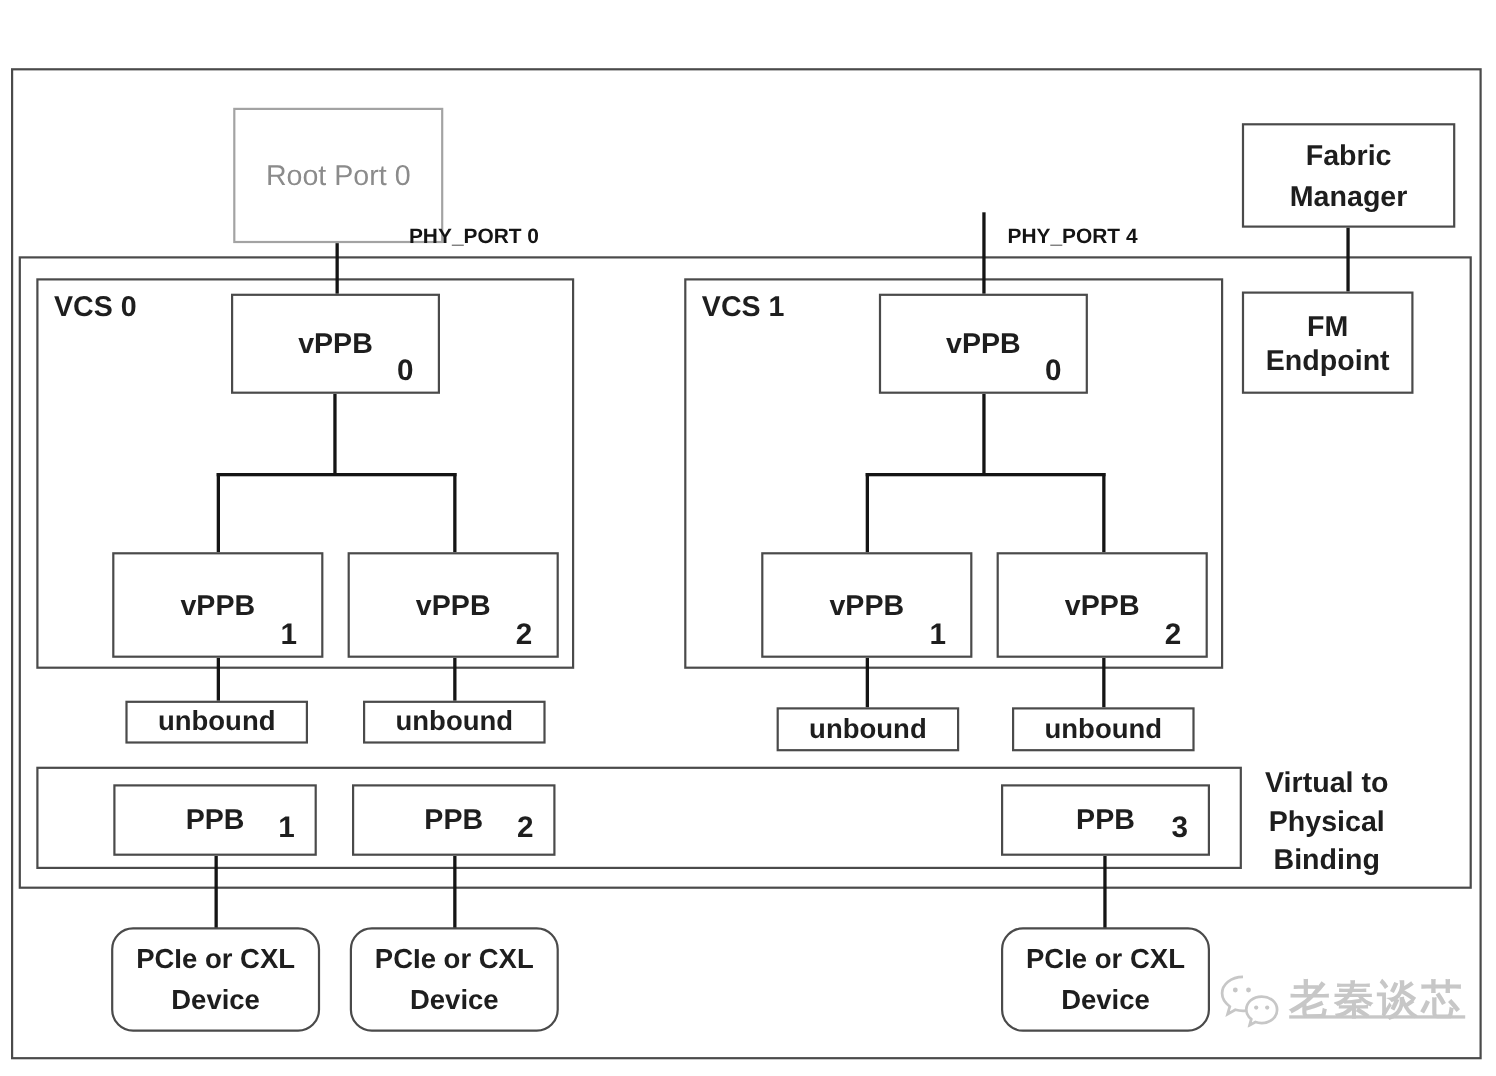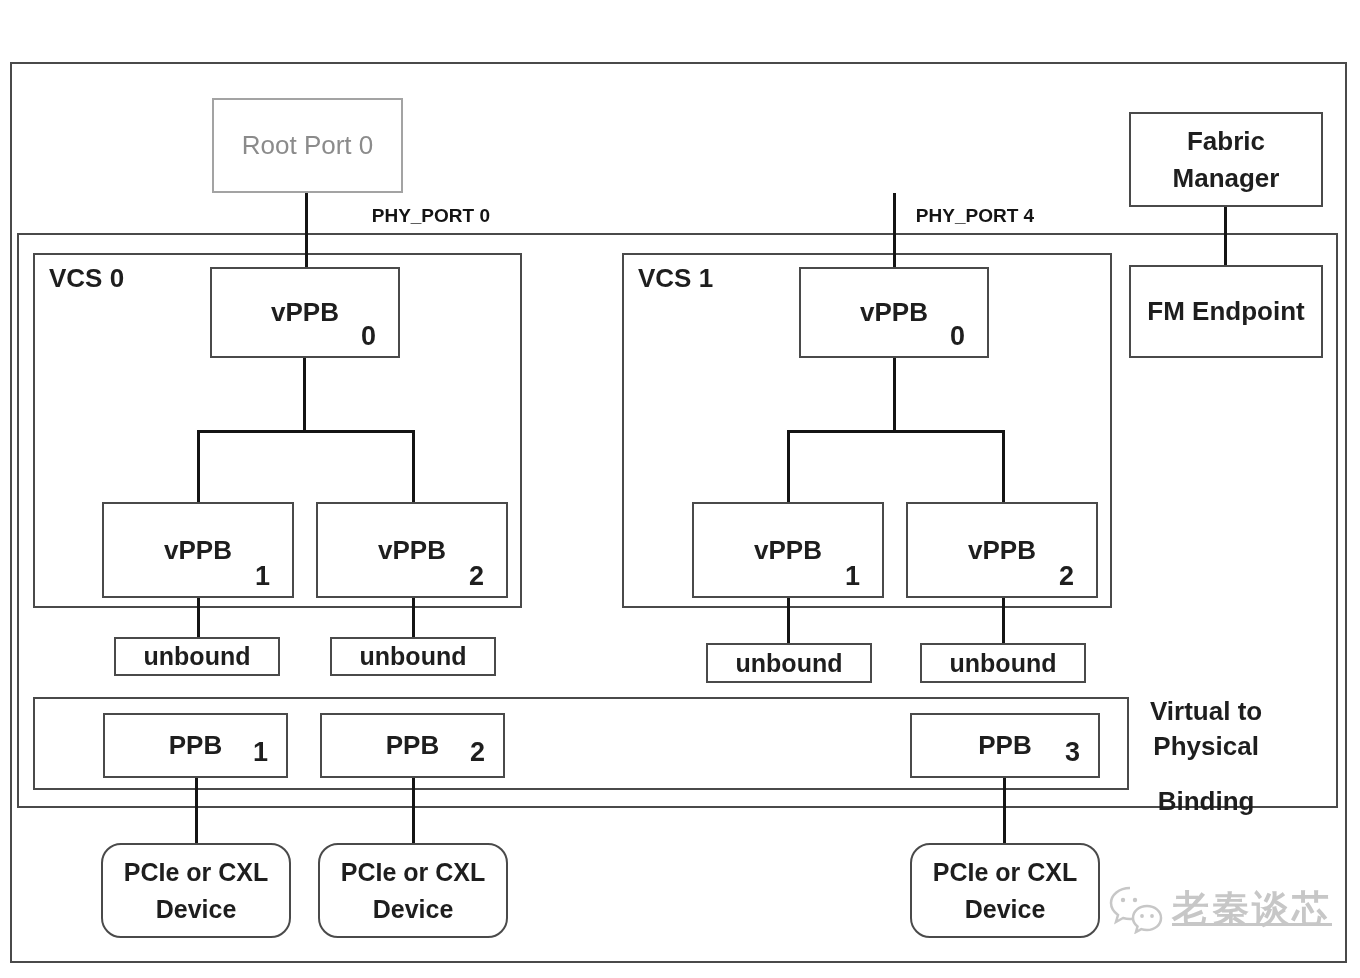--- a/index.html
+++ b/index.html
@@ -73,34 +73,34 @@
 
   <div class="vline" style="left:197px;top:598px;height:41px;"></div>
   <div class="vline" style="left:412px;top:598px;height:41px;"></div>
   <div class="vline" style="left:787px;top:598px;height:47px;"></div>
   <div class="vline" style="left:1002px;top:598px;height:47px;"></div>
 
   <div class="vline" style="left:195px;top:778px;height:67px;"></div>
   <div class="vline" style="left:412px;top:778px;height:67px;"></div>
   <div class="vline" style="left:1003px;top:778px;height:67px;"></div>
 
-  <div class="box graybox" style="left:212px;top:98px;width:191px;height:95px;font-size:26px;">
+  <div class="box graybox" style="left:212px;top:98px;width:191px;height:123px;font-size:26px;">
     <span>Root Port 0</span>
   </div>
   <div class="box" style="left:1129px;top:112px;width:194px;height:95px;font-size:26px;line-height:1.4;">
     <span>
       <span style="display:block;">Fabric</span>
       <span style="display:block;">Manager</span>
     </span>
   </div>
 
   <div class="phy" style="left:350px;top:205px;">PHY_PORT 0</div>
   <div class="phy" style="left:905px;top:205px;text-align:center;">PHY_PORT 4</div>
 
-  <div class="box" style="left:1129px;top:265px;width:194px;height:93px;font-size:26px;">
+  <div class="box" style="left:1129px;top:265px;width:156px;height:93px;font-size:26px;">
     <span>FM Endpoint</span>
   </div>
 
   <div class="box" style="left:210px;top:267px;width:190px;height:91px;font-size:26px;">
     <span>vPPB</span>
     <span class="num" style="right:22px;bottom:4px;">0</span>
   </div>
   <div class="box" style="left:102px;top:502px;width:192px;height:96px;font-size:26px;">
     <span>vPPB</span>
     <span class="num" style="right:22px;bottom:4px;">1</span>
@@ -145,21 +145,21 @@
     <span class="num" style="right:18px;bottom:8px;">2</span>
   </div>
   <div class="box" style="left:910px;top:713px;width:190px;height:65px;font-size:26px;">
     <span>PPB</span>
     <span class="num" style="right:18px;bottom:8px;">3</span>
   </div>
 
   <div class="bindlabel">
     <span style="display:block;">Virtual to</span>
     <span style="display:block;">Physical</span>
-    <span style="display:block;margin-top:20px;">Binding</span>
+    <span style="display:block;">Binding</span>
   </div>
 
   <div class="box two-line" style="left:101px;top:843px;width:190px;height:95px;">
     <span>
       <span style="display:block;">PCIe or CXL</span>
       <span style="display:block;">Device</span>
     </span>
   </div>
   <div class="box two-line" style="left:318px;top:843px;width:190px;height:95px;">
     <span>

